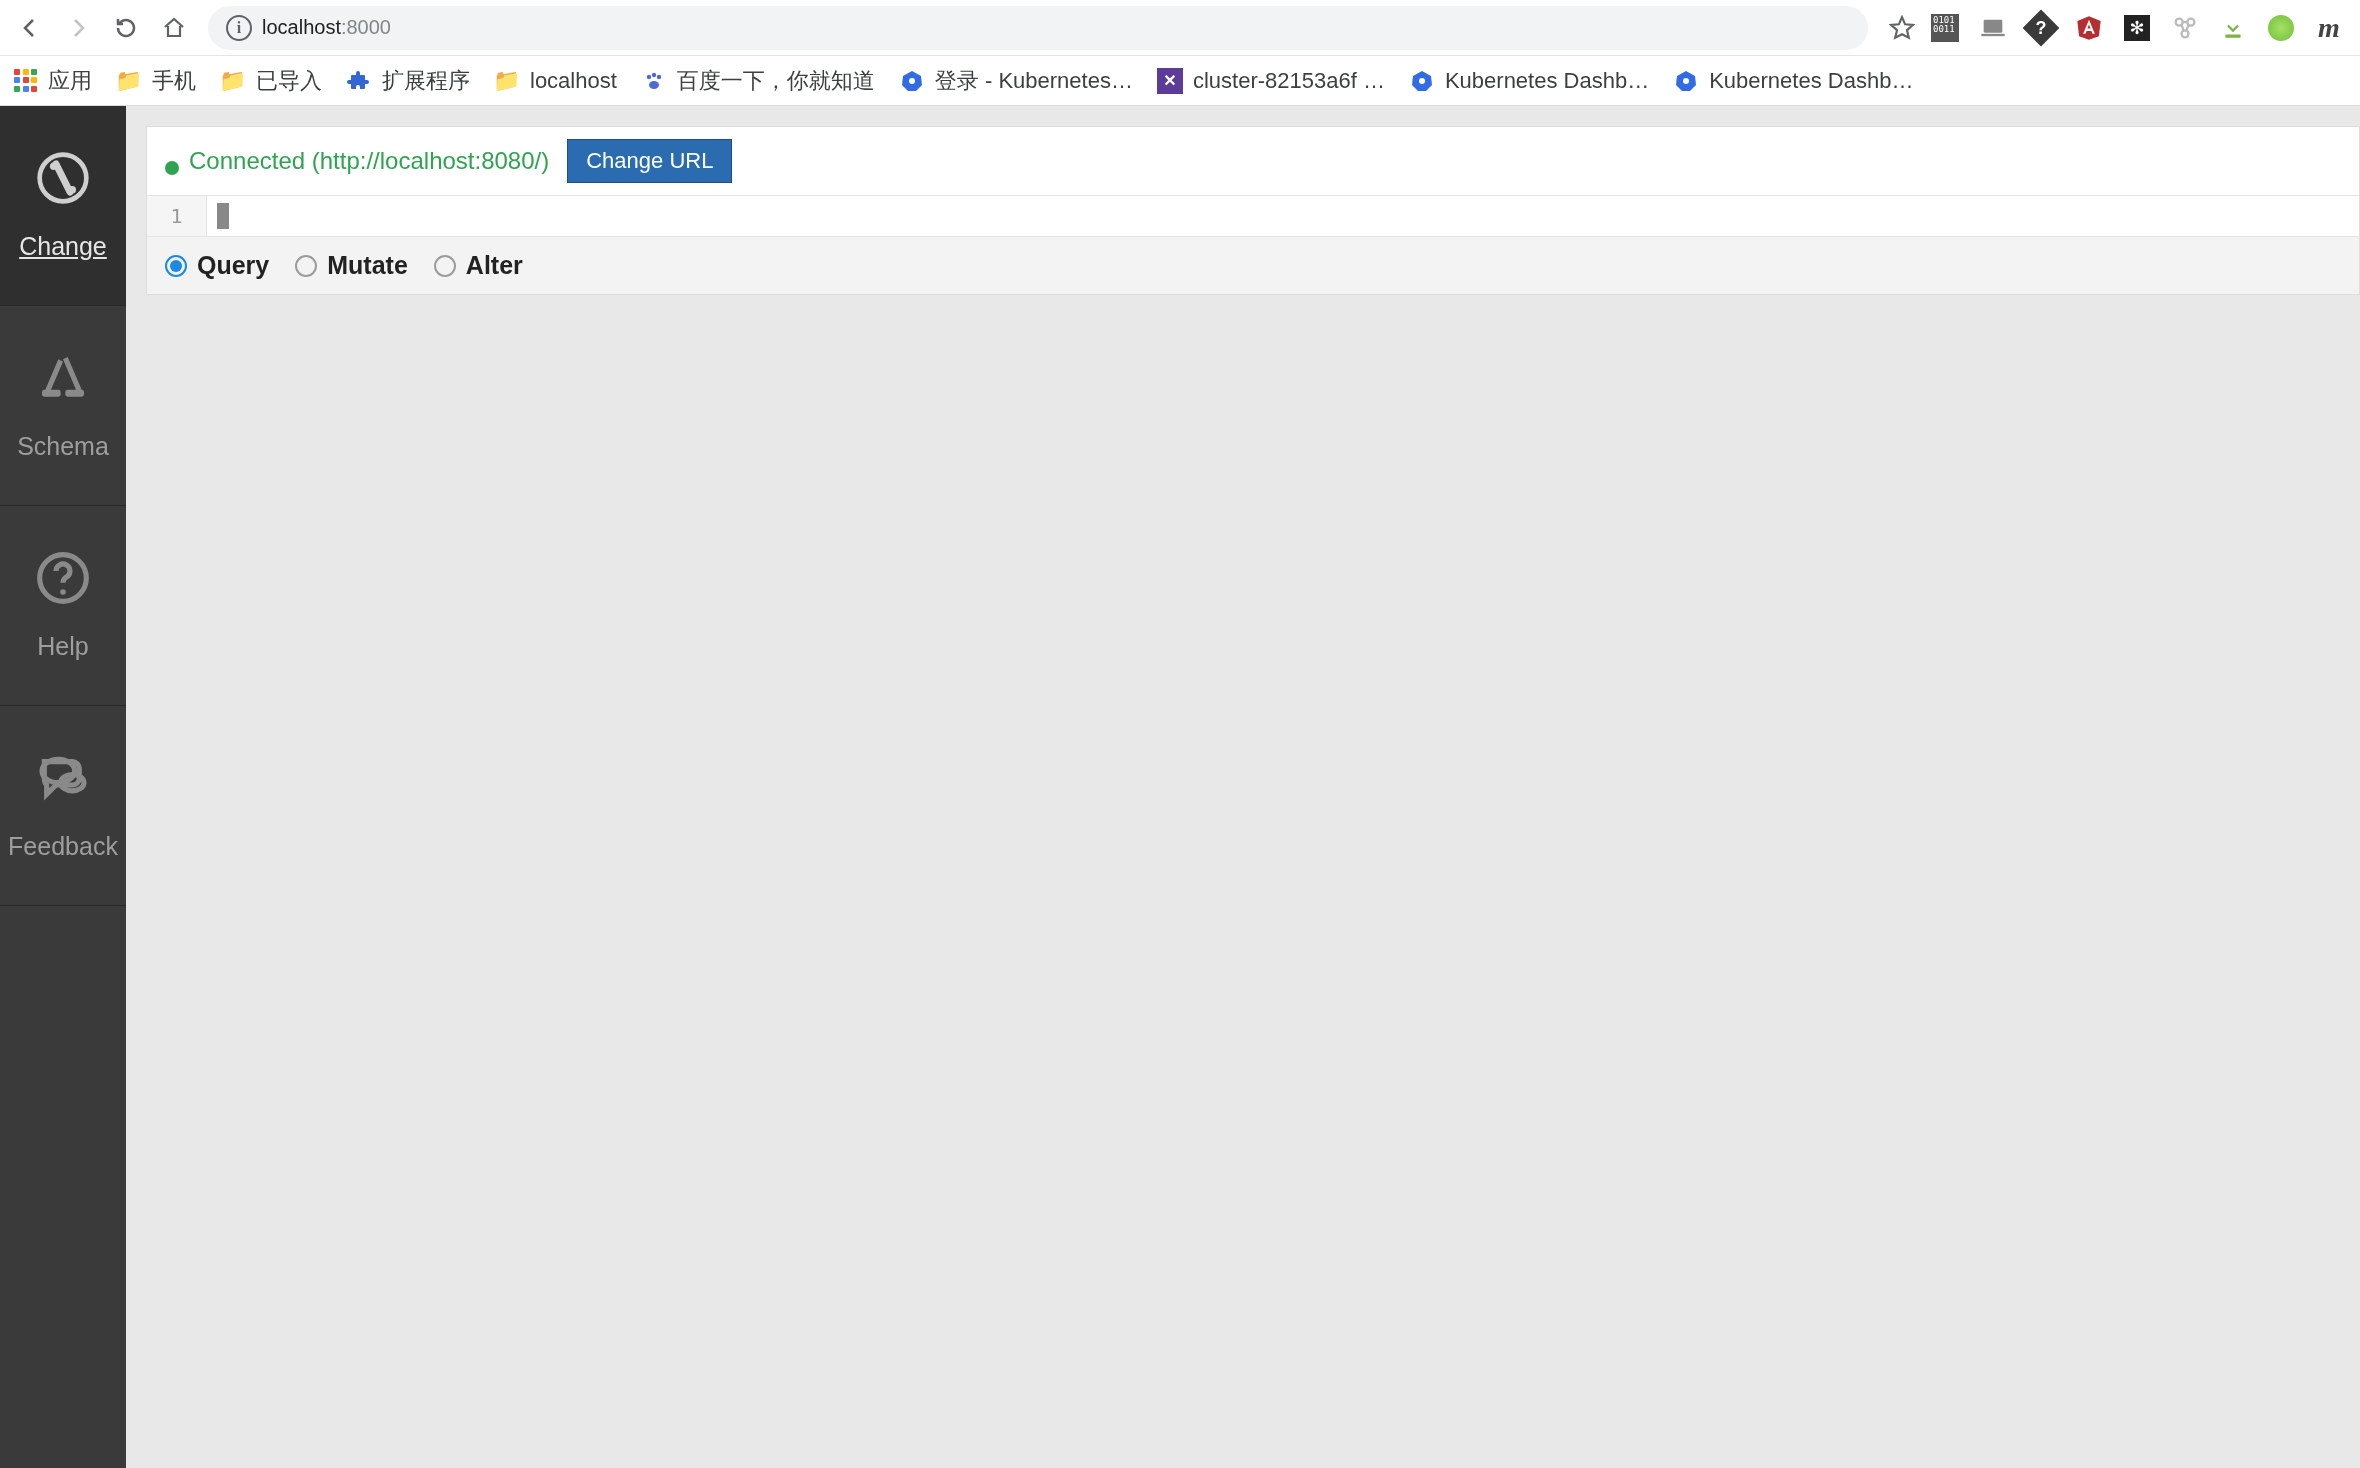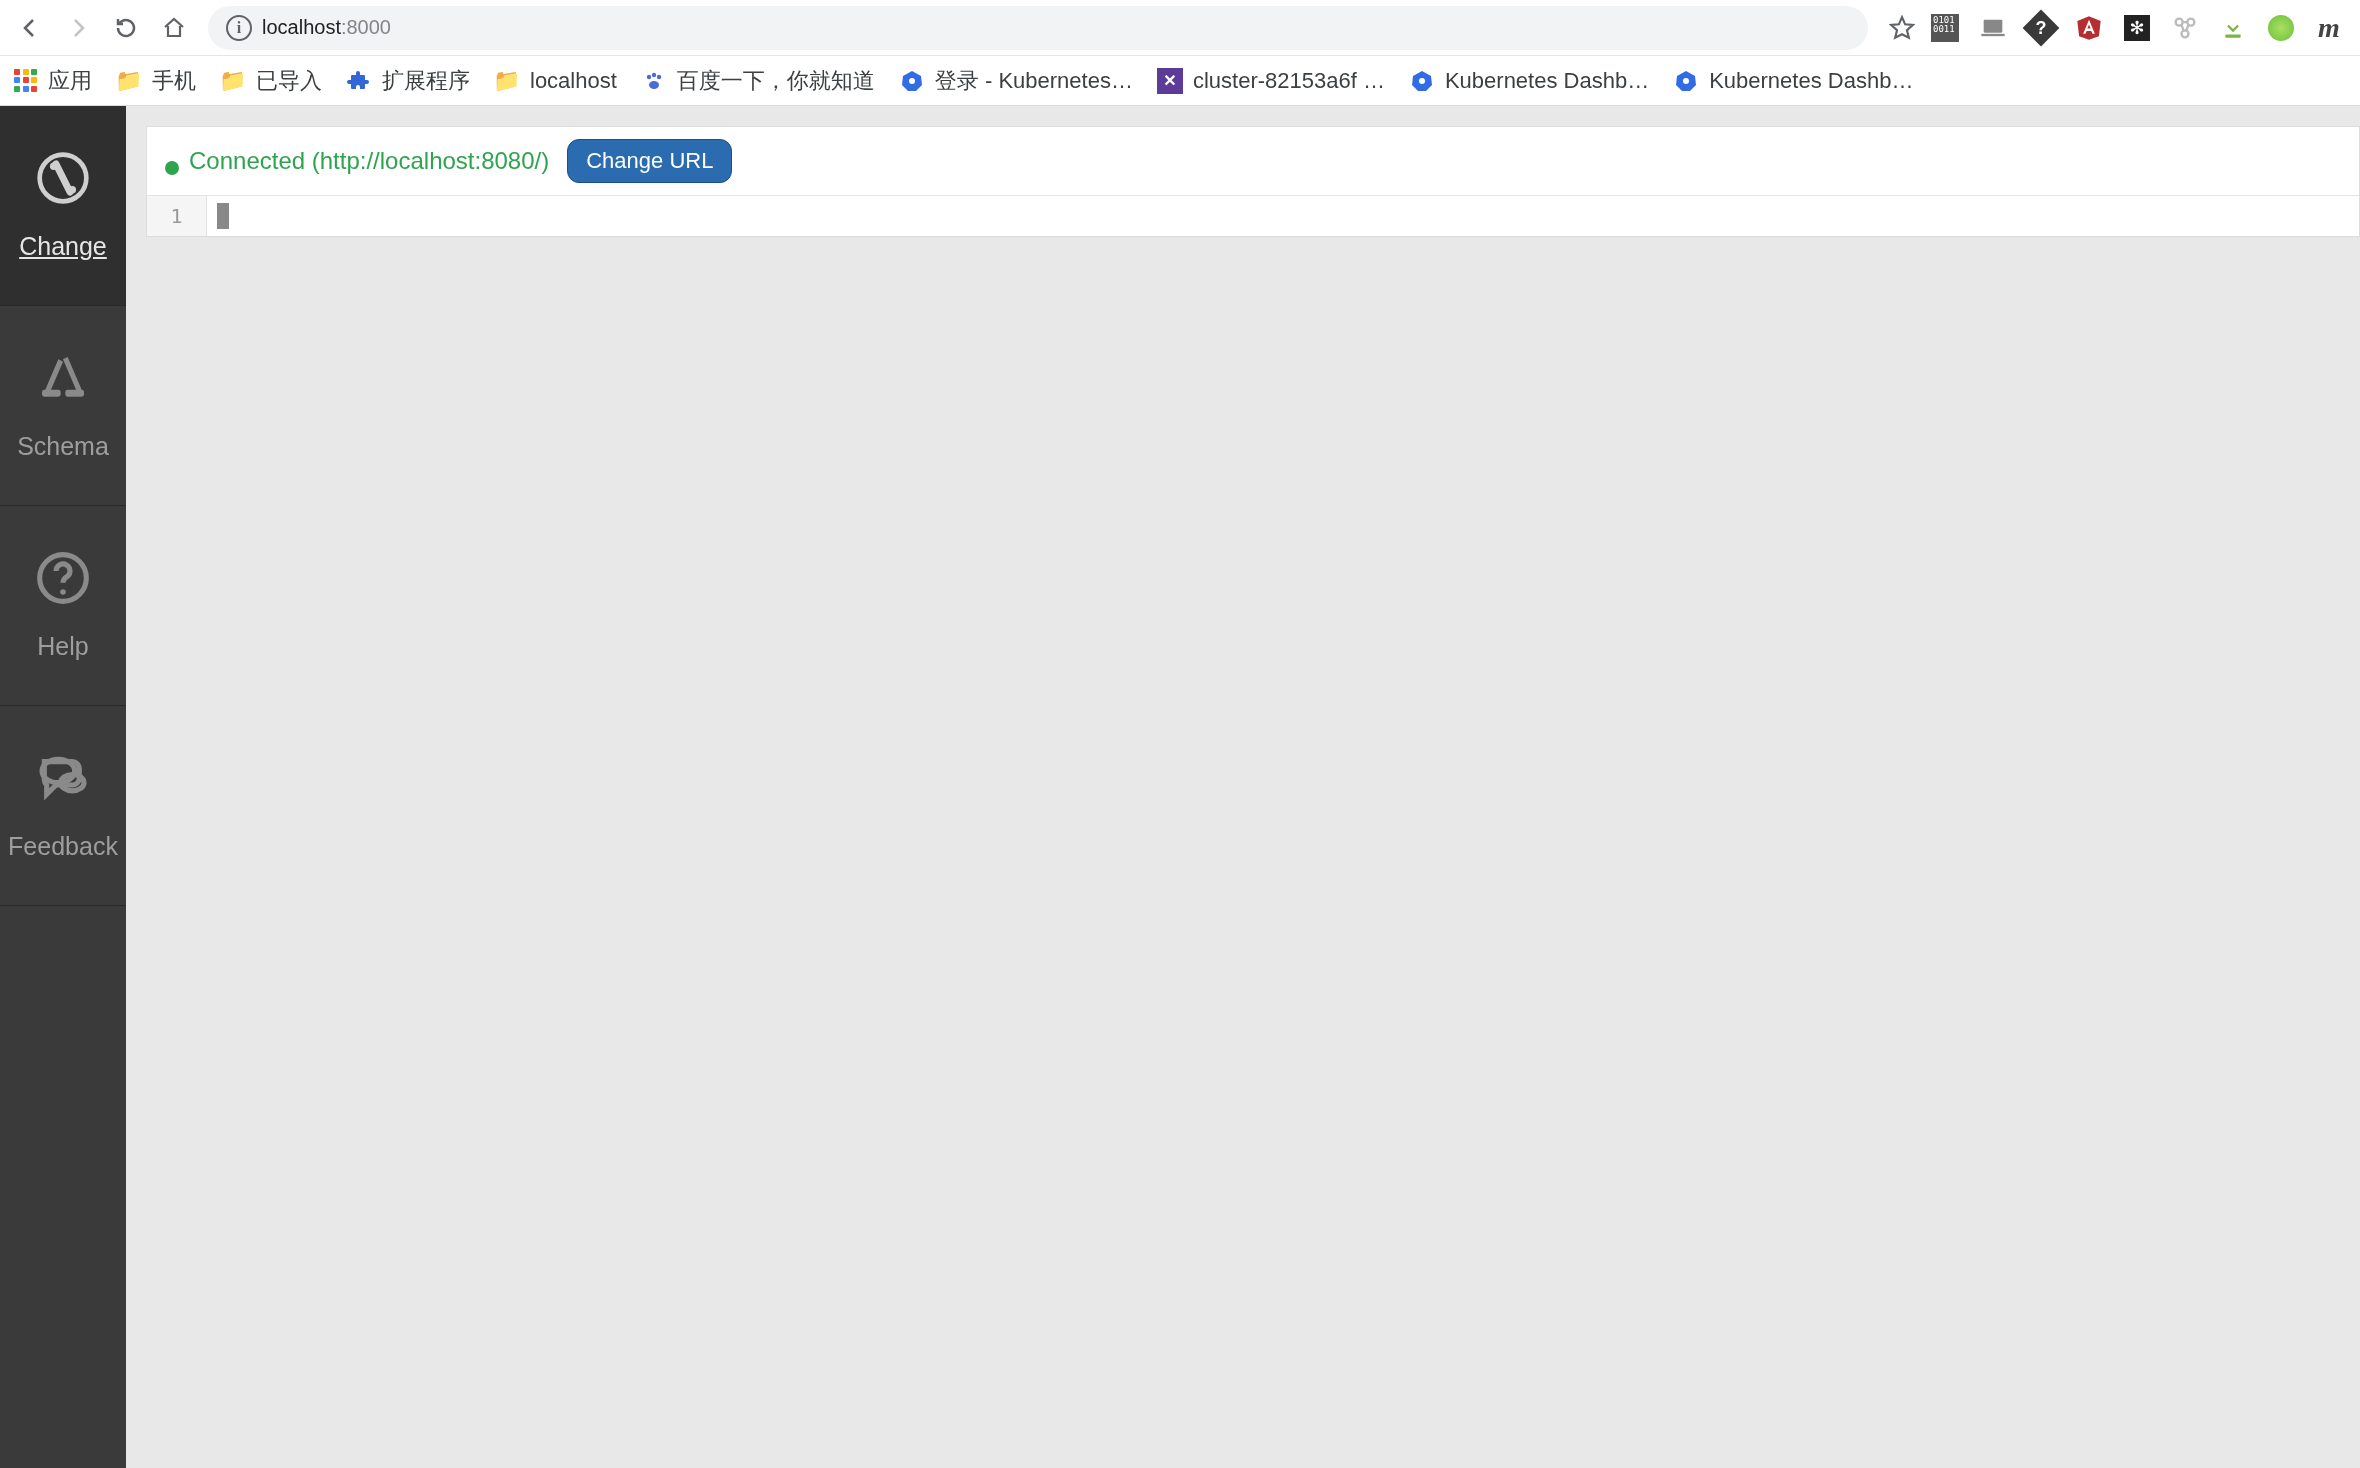--- a/index.html
+++ b/index.html
@@ -163,21 +163,21 @@
 }
 .status-dot {
   width: 14px; height: 14px;
   background: #2ea44f;
   border-radius: 50%;
 }
 .btn-change {
   background: #2b6cb0;
   color: #fff;
   border: 1px solid #1a4f8a;
-  border-radius: 12px;
+  border-radius: 0;
   padding: 8px 18px;
   font-size: 22px;
   cursor: pointer;
 }
 .editor {
   display: flex;
   height: 40px;
   align-items: stretch;
 }
 .gutter {
@@ -464,15 +464,29 @@
           <span>Connected (http://localhost:8080/)</span>
         </div>
         <button class="btn-change">Change URL</button>
       </div>
       <div class="editor">
         <div class="gutter">1</div>
         <div class="code-area">
           <div class="cursor"></div>
         </div>
       </div>
+      <div class="panel-bottom">
+        <label class="radio-opt">
+          <span class="radio checked"></span>
+          <span>Query</span>
+        </label>
+        <label class="radio-opt">
+          <span class="radio"></span>
+          <span>Mutate</span>
+        </label>
+        <label class="radio-opt">
+          <span class="radio"></span>
+          <span>Alter</span>
+        </label>
+      </div>
     </div>
   </div>
 </div>
 
 </body></html>

